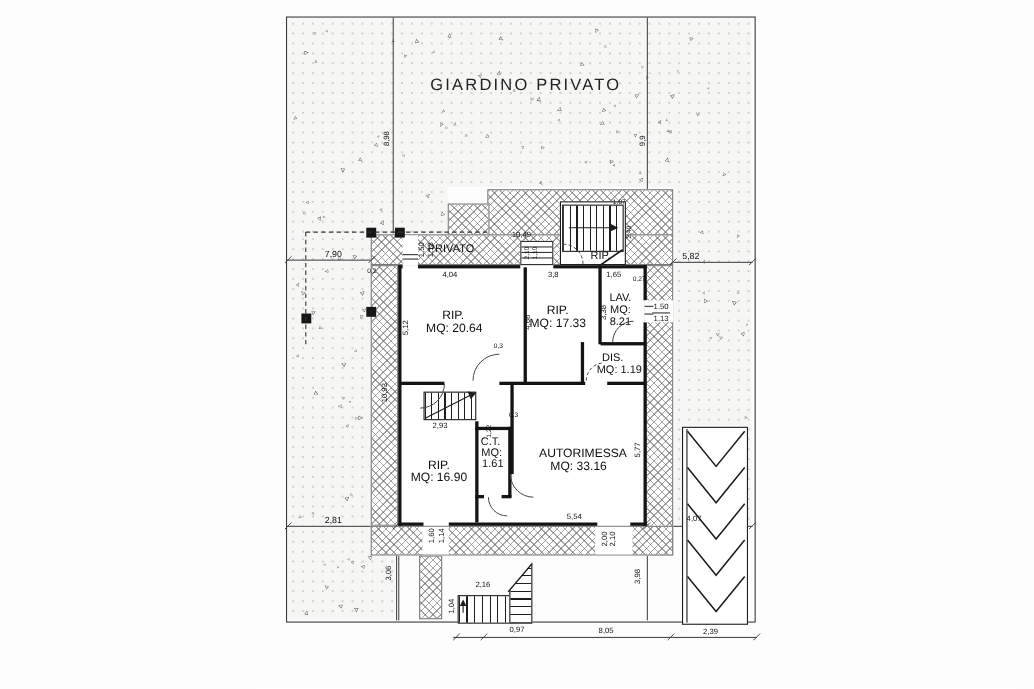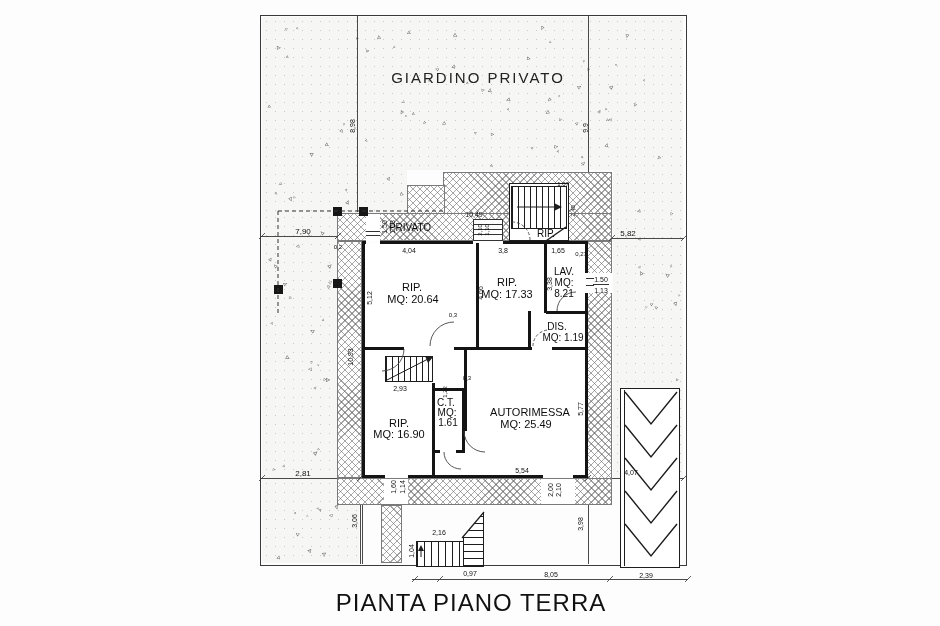--- a/index.html
+++ b/index.html
@@ -315,21 +315,21 @@
   <div class="room-label small-label" style="left:563px;top:337px;">MQ: 1.19</div>
 
   <div class="room-label" style="left:399px;top:423px;">RIP.</div>
   <div class="room-label" style="left:399px;top:434px;">MQ: 16.90</div>
 
   <div class="room-label small-label" style="left:446px;top:402px;">C.T.</div>
   <div class="room-label small-label" style="left:447px;top:412px;">MQ:</div>
   <div class="room-label small-label" style="left:448px;top:422px;">1.61</div>
 
   <div class="room-label" style="left:530px;top:412px;">AUTORIMESSA</div>
-  <div class="room-label" style="left:526px;top:424px;">MQ: 25.49</div>
+  <div class="room-label" style="left:526px;top:424px;">MQ: 33.16</div>
 
   <div id="dims">
       <span class="dim" style="left: 303px; top: 231px; font-size: 8px;">7,90</span>
       <span class="dim" style="left: 628px; top: 233px; font-size: 8px;">5,82</span>
       <span class="dim rot" style="left: 352px; top: 126px; font-size: 7px;">8,98</span>
       <span class="dim rot" style="left: 585px; top: 128px; font-size: 7px;">9,9</span>
       <span class="dim" style="left: 303px; top: 473px; font-size: 8px;">2,81</span>
       <span class="dim rot" style="left: 354px; top: 521px; font-size: 7px;">3,06</span>
       <span class="dim rot" style="left: 580px; top: 524px; font-size: 7px;">3,98</span>
       <span class="dim" style="left: 631px; top: 472px; font-size: 7px;">4,07</span>
@@ -359,14 +359,13 @@
       <span class="dim rot" style="left: 402px; top: 487px; font-size: 7px;">1,14</span>
       <span class="dim rot" style="left: 550px; top: 490px; font-size: 7px;">2,00</span>
       <span class="dim rot" style="left: 558px; top: 490px; font-size: 7px;">2,10</span>
       <span class="dim" style="left: 439px; top: 532px; font-size: 7px;">2,16</span>
       <span class="dim rot" style="left: 411px; top: 551px; font-size: 7px;">1,04</span>
       <span class="dim" style="left: 470px; top: 573px; font-size: 7px;">0,97</span>
       <span class="dim" style="left: 551px; top: 574px; font-size: 7px;">8,05</span>
       <span class="dim" style="left: 646px; top: 575px; font-size: 7px;">2,39</span>
     </div>
 
-  <div class="main-title" style="left:471px;top:603px;">PIANTA PIANO TERRA</div>
 </div>
 
 </body></html>

